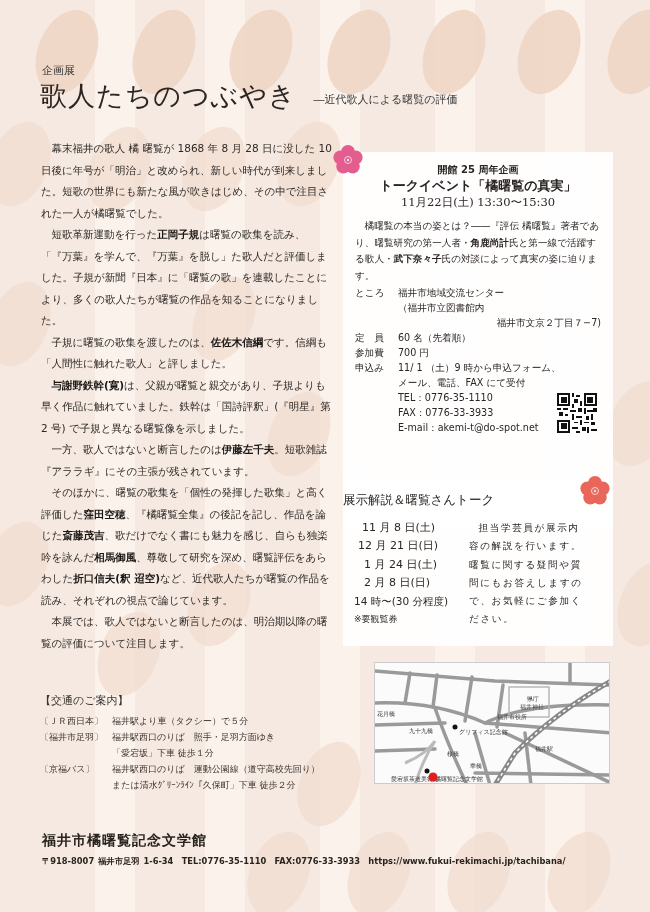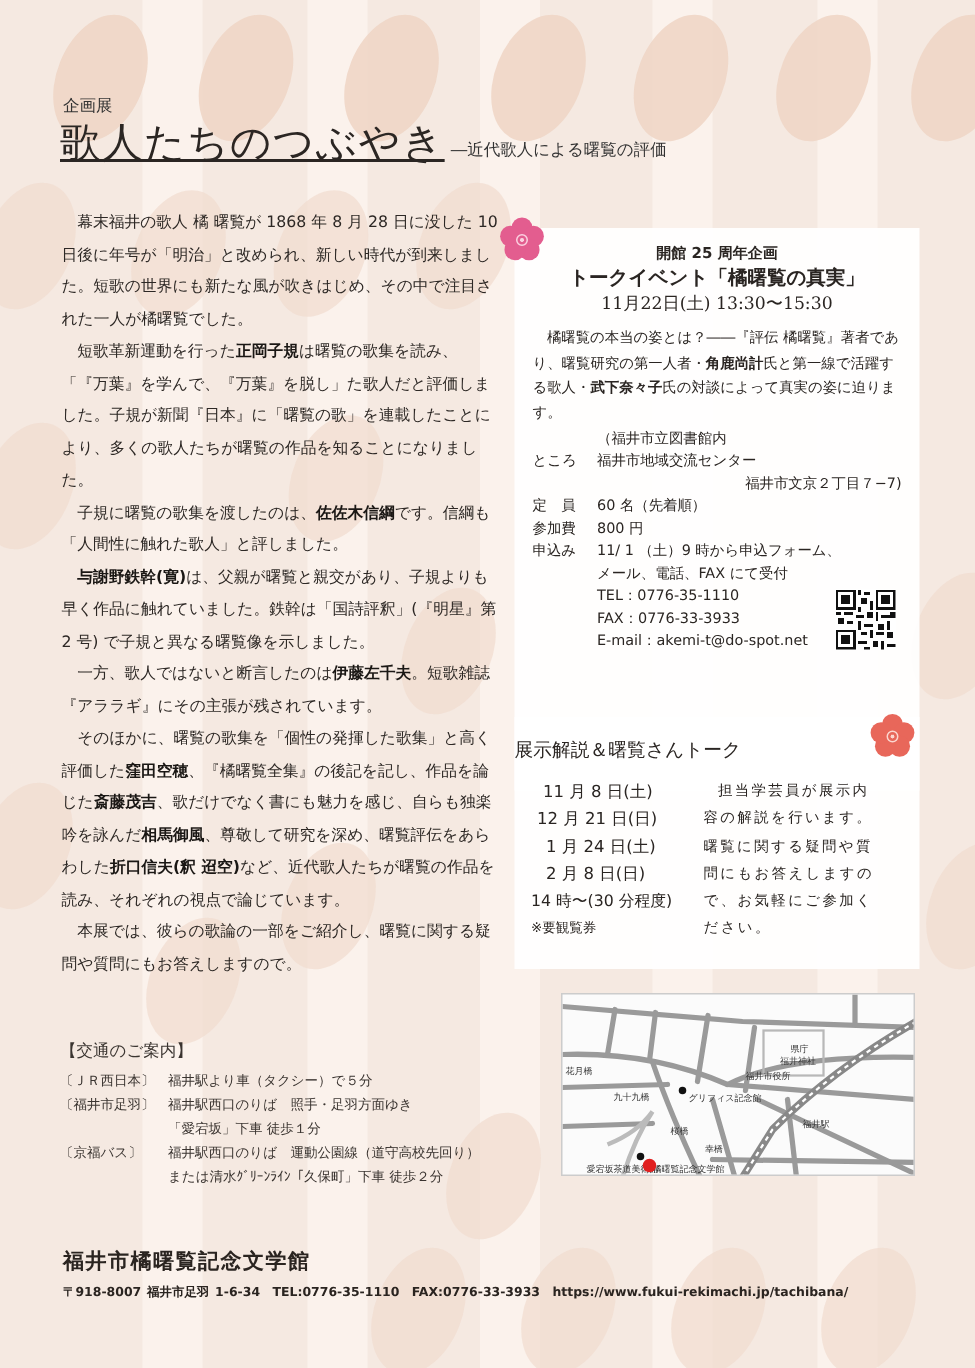--- a/index.html
+++ b/index.html
@@ -16,22 +16,22 @@
     position: absolute; width: 58px; height: 88px;
     background: #eed5c4; border-radius: 50%;
     transform: rotate(22deg); opacity: 0.85;
   }
   .petal.light { background: #f1dccf; opacity: 0.7; }
 
   .content { position: absolute; inset: 0; z-index: 1; }
 
   .eyebrow { position: absolute; left: 42px; top: 63px; font-family: "DejaVu Serif", serif; font-size: 11px; color: #333; }
   .title-row { position: absolute; left: 40px; top: 82px; display: flex; align-items: flex-end; white-space: nowrap; }
-  .title { font-family: "DejaVu Serif", serif; font-size: 27px; letter-spacing: 1px; color: #2b2623; line-height: 1; text-decoration: underline; }
-  .subtitle { font-family: "DejaVu Serif", serif; font-size: 11px; color: #333; margin-left: 4px; margin-bottom: 2px; }
+  .title { font-family: "DejaVu Serif", serif; font-size: 27px; letter-spacing: 1px; color: #2b2623; line-height: 1; }
+  .subtitle { font-family: "DejaVu Serif", serif; font-size: 11px; color: #333; margin-left: 17px; margin-bottom: 2px; }
 
   .body-text { position: absolute; left: 41px; top: 138px; width: 292px; font-size: 10.5px; line-height: 21.5px; color: #2d2825; }
   .body-text p { text-indent: 1em; }
   .body-text b { font-weight: bold; color: #1a1714; }
 
   .access { position: absolute; left: 40px; top: 693px; width: 320px; font-size: 9px; color: #3a3430; }
   .access-title { font-size: 11px; margin-bottom: 5px; }
   .access-row { display: flex; line-height: 16px; }
   .access-key { width: 72px; flex: none; white-space: nowrap; }
   .access-val { white-space: nowrap; }
@@ -109,49 +109,49 @@
     <span class="subtitle">―近代歌人による曙覧の評価</span>
   </div>
 
   <div class="body-text" id="intro">
       <p><span>幕末福井の歌人 </span><span>橘 曙覧</span><span>が 1868 年 8 月 28 日に没した 10 日後に年号が「明治」と改められ、新しい時代が到来しました。短歌の世界にも新たな風が吹きはじめ、その中で注目された一人が橘曙覧でした。</span></p>
       <p><span>短歌革新運動を行った</span><b>正岡子規</b><span>は曙覧の歌集を読み、「『万葉』を学んで、『万葉』を脱し」た歌人だと評価しました。子規が新聞『日本』に「曙覧の歌」を連載したことにより、多くの歌人たちが曙覧の作品を知ることになりました。</span></p>
       <p><span>子規に曙覧の歌集を渡したのは、</span><b>佐佐木信綱</b><span>です。信綱も「人間性に触れた歌人」と評しました。</span></p>
       <p><b>与謝野鉄幹(寛)</b><span>は、父親が曙覧と親交があり、子規よりも早く作品に触れていました。鉄幹は「国詩評釈」(『明星』第 2 号) で子規と異なる曙覧像を示しました。</span></p>
       <p><span>一方、歌人ではないと断言したのは</span><b>伊藤左千夫</b><span>。短歌雑誌『アララギ』にその主張が残されています。</span></p>
       <p><span>そのほかに、曙覧の歌集を「個性の発揮した歌集」と高く評価した</span><b>窪田空穂</b><span>、『橘曙覧全集』の後記を記し、作品を論じた</span><b>斎藤茂吉</b><span>、歌だけでなく書にも魅力を感じ、自らも独楽吟を詠んだ</span><b>相馬御風</b><span>、尊敬して研究を深め、曙覧評伝をあらわした</span><b>折口信夫(釈 迢空)</b><span>など、近代歌人たちが曙覧の作品を読み、それぞれの視点で論じています。</span></p>
-      <p><span>本展では、彼らの歌論の一部をご紹介し、曙覧に関する疑問や質問にもお答えしますので。</span></p>
+      <p><span>本展では、歌人ではないと断言したのは、明治期以降の曙覧の評価について注目します。</span></p>
     </div>
 
   <div class="card card1">
     <div class="c1-head">
       <div class="c1-kicker">開館 25 周年企画</div>
       <div class="c1-title">トークイベント「橘曙覧の真実」</div>
       <div class="c1-date">11月22日(土)  13:30〜15:30</div>
     </div>
     <div class="c1-desc" id="talk-desc"><span>橘曙覧の本当の姿とは？――『評伝 橘曙覧』著者であり、曙覧研究の第一人者・</span><b>角鹿尚計</b><span>氏と第一線で活躍する歌人・</span><b>武下奈々子</b><span>氏の対談によって真実の姿に迫ります。</span></div>
     <div class="c1-table">
       <div class="c1-row">
-          <span class="c1-key"></span>
-          <span class="c1-val">（福井市立図書館内</span>
-        </div>
-      <div class="c1-row">
           <span class="c1-key">ところ</span>
           <span class="c1-val">福井市地域交流センター</span>
         </div>
+      <div class="c1-row">
+          <span class="c1-key"></span>
+          <span class="c1-val">（福井市立図書館内</span>
+        </div>
       <div class="c1-row c1-right" style="justify-content:flex-end">
           <span class="c1-val">福井市文京２丁目７−7)</span>
         </div>
       <div class="c1-row">
           <span class="c1-key">定　員</span>
           <span class="c1-val">60 名（先着順）</span>
         </div>
       <div class="c1-row">
           <span class="c1-key">参加費</span>
-          <span class="c1-val">800 円</span>
+          <span class="c1-val">700 円</span>
         </div>
       <div class="c1-row">
           <span class="c1-key">申込み</span>
           <span class="c1-val"> 11/ 1 （土）9 時から申込フォーム、</span>
         </div>
       <div class="c1-row">
           <span class="c1-key"></span>
           <span class="c1-val">メール、電話、FAX にて受付</span>
         </div>
       <div class="c1-row">

